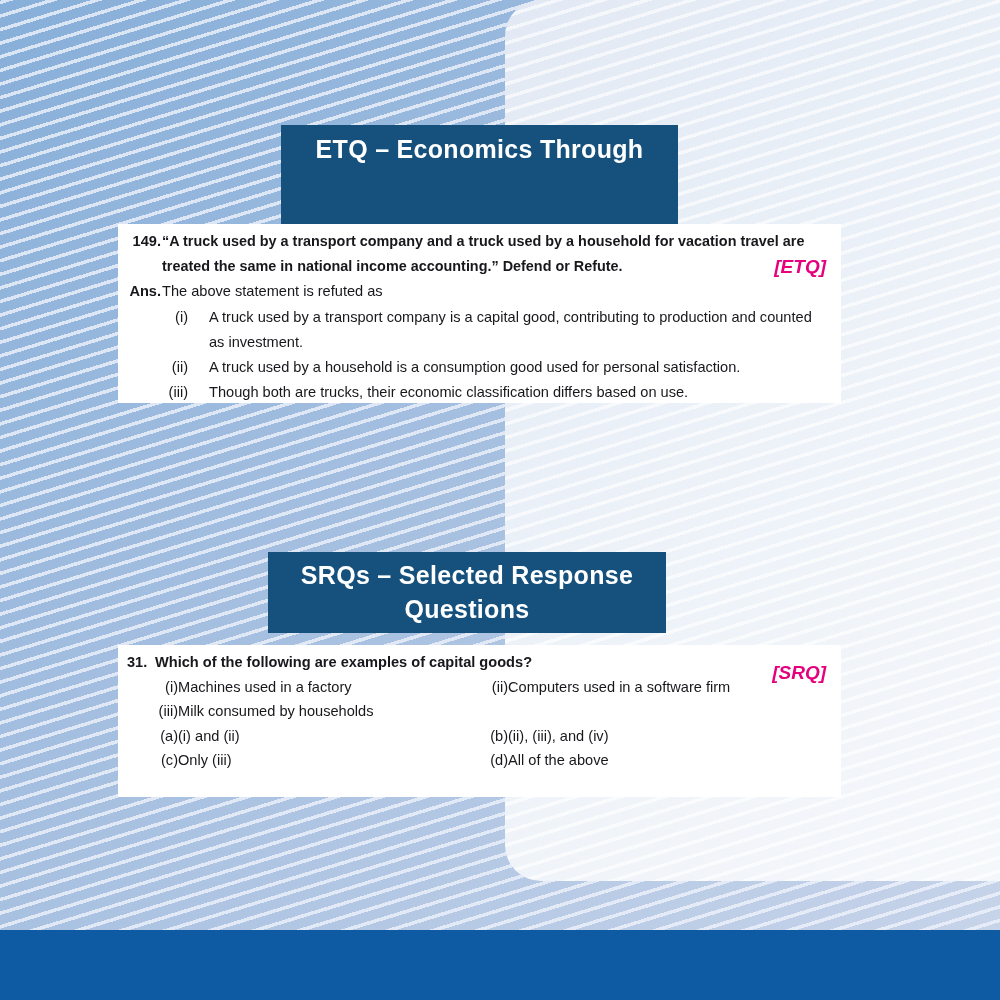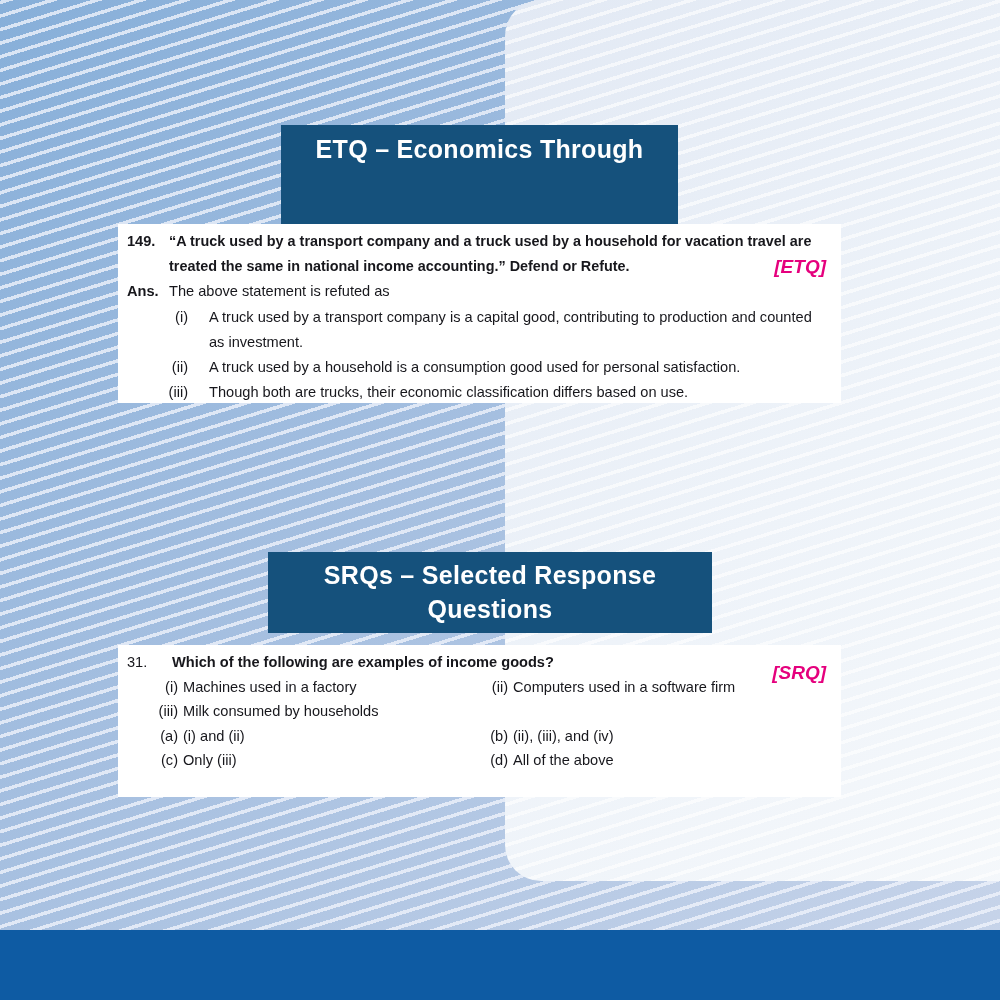--- a/index.html
+++ b/index.html
@@ -24,41 +24,41 @@
   .footer{
     position:absolute;left:0;top:930px;width:1000px;height:70px;
     background:var(--footer_bg,#0e5ba3);
   }
   .banner{
     position:absolute;background:var(--banner_bg,#15517c);
     color:#ffffff;font-weight:700;text-align:center;
     font-size:25px;line-height:34px;letter-spacing:0.3px;
   }
   .banner-etq{left:281px;top:125px;width:397px;height:106px;padding-top:7px;box-sizing:border-box;}
-  .banner-srq{left:268px;top:552px;width:444px;height:81px;padding-top:6px;box-sizing:border-box;}
+  .banner-srq{left:268px;top:552px;width:398px;height:81px;padding-top:6px;box-sizing:border-box;}
   .qbox{
     position:absolute;left:118px;width:723px;background:var(--card_bg,#ffffff);
     color:var(--text_color,#17171c);box-sizing:border-box;overflow:hidden;
   }
   .qbox1{top:224px;height:179px;padding:5px 15px 4px 9px;font-size:14.6px;line-height:25.2px;}
   .qbox2{top:645px;height:152px;padding:5px 15px 4px 9px;font-size:14.6px;line-height:24.6px;}
   .qrow{display:flex;}
-  .qnum{flex:0 0 34px;font-weight:700;margin-right:8px;}
-  .qnum2{flex:0 0 23px;font-weight:400;margin-right:22px;}
+  .qnum{flex:0 0 34px;font-weight:700;margin-right:1px;text-align:right;}
+  .qnum2{flex:0 0 23px;font-weight:700;margin-right:5px;}
   .qtext{flex:1;padding-right:8px;}
   .bold{font-weight:700;}
   .qbox1 .qtext.bold{font-size:14.4px;}
   .point{display:flex;}
   .pnum{flex:0 0 61px;text-align:right;}
   .ptext{margin-left:21px;flex:1;padding-right:8px;}
   .two-col{display:flex;}
   .cell{display:flex;width:330px;}
   .cell:last-child{flex:1;width:auto;}
   .inum{flex:0 0 51px;text-align:right;}
-  .itext{margin-left:5px;}
+  .itext{}
   .opts-label{margin-left:28px;margin-top:2px;font-weight:700;}
   .tag{
     position:absolute;right:15px;color:var(--tag_color,#e5007d);
     font-weight:700;font-style:italic;font-size:19px;
   }
   .tag1{top:30px;}
   .tag2{top:16px;}
 </style>
 </head>
 <body>
@@ -96,21 +96,21 @@
 
 <div class="banner banner-srq">
   <div>SRQs – Selected Response</div>
   <div>Questions</div>
 </div>
 
 <div class="qbox qbox2">
   <span class="tag tag2">[SRQ]</span>
   <div class="qrow">
     <span class="qnum2">31.</span>
-    <div class="qtext bold">Which of the following are examples of income goods?</div>
+    <div class="qtext bold">Which of the following are examples of capital goods?</div>
   </div>
   <div class="two-col">
     <div class="cell">
       <span class="inum">(i)</span>
       <span class="itext">Machines used in a factory</span>
     </div>
     <div class="cell">
       <span class="inum">(ii)</span>
       <span class="itext">Computers used in a software firm</span>
     </div>

